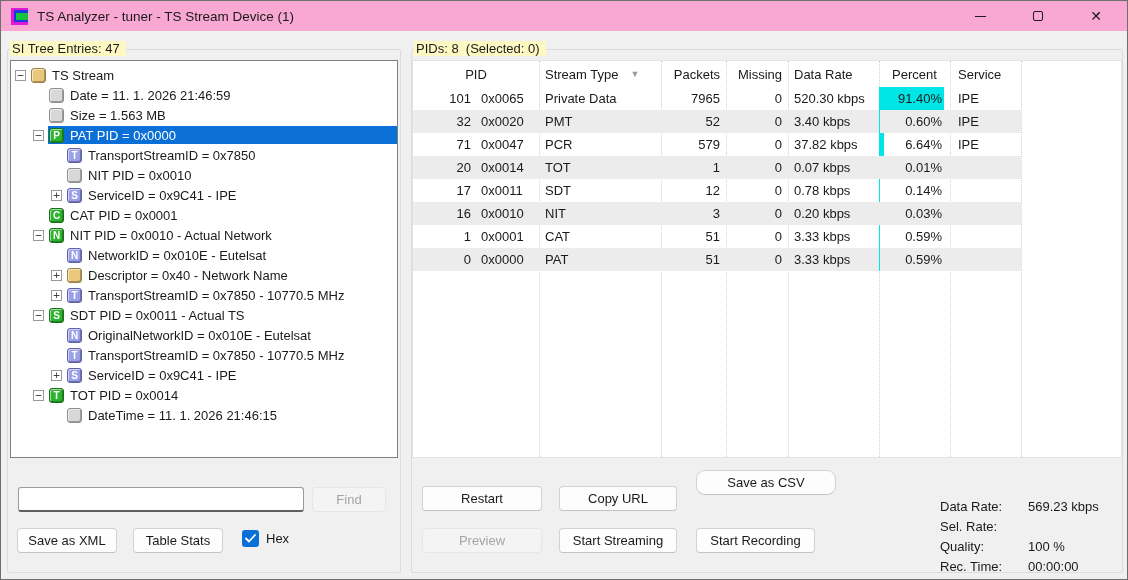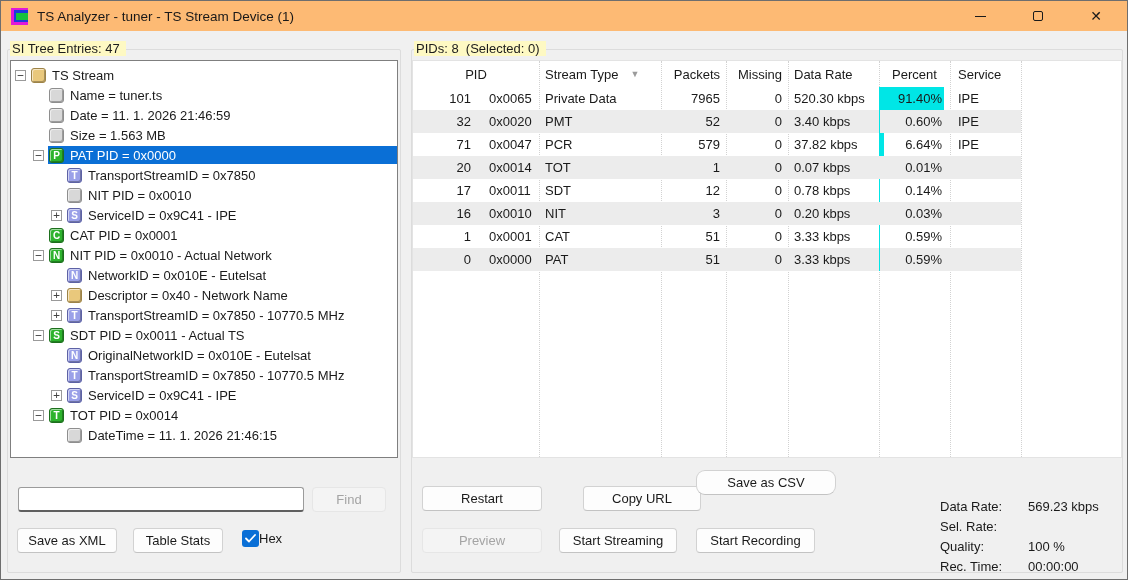--- a/index.html
+++ b/index.html
@@ -5,21 +5,21 @@
   * { box-sizing: border-box; margin: 0; padding: 0; }
   html,body { background:#cfcfcf; }
   body { font-family: "Liberation Sans", "DejaVu Sans", sans-serif; }
   .window {
     position: relative; width: 1128px; height: 580px;
     background: #f0f0f0; border: 1px solid #6e6e6e; overflow: hidden;
     color:#1a1a1a;
   }
   
   .titlebar { position:absolute; left:0; top:0; width:100%; height:30px;
-    background:#fdba74; display:flex; align-items:center; }
+    background:#f9a8d4; display:flex; align-items:center; }
   .app-icon { width:17px; height:17px; margin-left:10px; background:#e018d8;
     padding:2.5px 0 2.5px 2.5px; display:flex; }
   .app-icon .l2 { flex:1; background:#2036dd; padding:2.5px 0 2.5px 2.5px; display:flex; }
   .app-icon .l3 { flex:1; background:#19c23c; }
   .title-text { margin-left:9px; font-size:13.5px; color:#191919; }
   .caption-controls { position:absolute; right:2px; top:0; height:30px; display:flex; }
   .cap-btn { width:58px; height:30px; display:flex; align-items:center; justify-content:center;
     color:#1a1a1a; font-size:13px; }
   .min-glyph { display:block; width:11px; height:1px; background:#1a1a1a; }
   .max-glyph { display:block; width:10px; height:10px; border:1.2px solid #1a1a1a; border-radius:2px; }
@@ -59,48 +59,48 @@
     border-radius:4px; font-size:13px; color:#1a1a1a; cursor:default;
     font-family:"Liberation Sans", sans-serif; }
   .btn.disabled { background:#f4f4f4; border-color:#e6e6e6; color:#a4a4a4; }
   .find-btn  { position:absolute; left:304px; top:437px; width:74px; height:25px; }
   .savexml-btn { position:absolute; left:9px;  top:478px; width:100px; height:25px; }
   .tablestats-btn { position:absolute; left:125px; top:478px; width:90px; height:25px; }
   .hex-wrap { position:absolute; left:234px; top:480px; display:flex; align-items:center; }
   .checkbox { width:17px; height:17px; border-radius:3px; background:#0a6fd6;
     display:flex; align-items:center; justify-content:center; }
   .checkbox svg { display:block; }
-  .hex-label { font-size:13px; }
+  .hex-label { margin-left:7px; font-size:13px; }
   
   .tablebox { position:absolute; left:0px; top:10px; width:710px; height:398px;
     background:#ffffff; border:1px solid #e3e3e3; overflow:hidden; font-size:13px; }
   .col-sep { position:absolute; top:0; bottom:0; width:0; border-left:1px dotted #d2d2d2; }
   .thead { position:relative; height:26px; display:flex; align-items:center; z-index:2; }
   .hcell { height:100%; display:flex; align-items:center; color:#1a1a1a; }
   .tbody { position:relative; z-index:1; }
   .drow { height:23px; display:flex; align-items:center; width:608px; }
   .drow.alt { background:#ececec; }
   .cell { height:100%; display:flex; align-items:center; overflow:hidden; white-space:nowrap; }
   .c-pid     { width:126px; }
   .c-type    { width:122px; padding-left:6px; }
   .c-packets { width:65px;  justify-content:flex-end; padding-right:6px; }
   .c-missing { width:62px;  justify-content:flex-end; padding-right:6px; }
   .c-rate    { width:91px;  padding-left:6px; }
   .c-percent { width:71px;  justify-content:flex-end; padding-right:8px; position:relative; }
   .c-service { width:71px;  padding-left:8px; }
   .h-pid { justify-content:center; }
   .h-percent { justify-content:center; padding-right:0; }
   .pid-dec { width:58px; text-align:right; display:inline-block; }
-  .pid-hex { margin-left:18px; }
+  .pid-hex { margin-left:10px; }
   .pct-bar { position:absolute; left:0; top:0; bottom:0; background:#00e6e6; z-index:0; }
   .pct-text { position:relative; z-index:1; }
   .sort-arrow { margin-left:12px; font-size:9px; color:#9b9b9b; }
   
   .restart-btn   { position:absolute; left:10px;  top:436px; width:120px; height:25px; }
-  .copyurl-btn   { position:absolute; left:147px; top:436px; width:118px; height:25px;margin-left:24px; }
+  .copyurl-btn   { position:absolute; left:147px; top:436px; width:118px; height:25px; }
   .savecsv-btn   { position:absolute; left:284px; top:420px; width:140px; height:25px;border-radius:9px; }
   .preview-btn   { position:absolute; left:10px;  top:478px; width:120px; height:25px; }
   .streaming-btn { position:absolute; left:147px; top:478px; width:118px; height:25px; }
   .recording-btn { position:absolute; left:284px; top:478px; width:119px; height:25px; }
   .stats { position:absolute; left:528px; top:446px; width:180px; font-size:13px; }
   .stat-line { display:flex; height:20px; align-items:center; }
   .stat-label { width:88px; }
   .stat-value { flex:1; }
 </style>
 </head>
@@ -130,27 +130,20 @@
 
   <div class="groupbox gb-left">
     <span class="gb-label">SI Tree Entries: 47</span>
 
     <div class="treebox">
         <div class="trow" style="padding-left: 4px;">
           <span class="expander">−</span>
           <span class="trow-body">
             <span class="ticon folder"></span>
             <span>TS Stream</span>
-          </span>
-        </div>
-        <div class="trow" style="padding-left: 22px;">
-          <span class="expander hidden">−</span>
-          <span class="trow-body">
-            <span class="ticon gray"></span>
-            <span>Name = tuner.ts</span>
           </span>
         </div>
         <div class="trow" style="padding-left: 22px;">
           <span class="expander hidden">−</span>
           <span class="trow-body">
             <span class="ticon gray"></span>
             <span>Date = 11. 1. 2026 21:46:59</span>
           </span>
         </div>
         <div class="trow" style="padding-left: 22px;">

